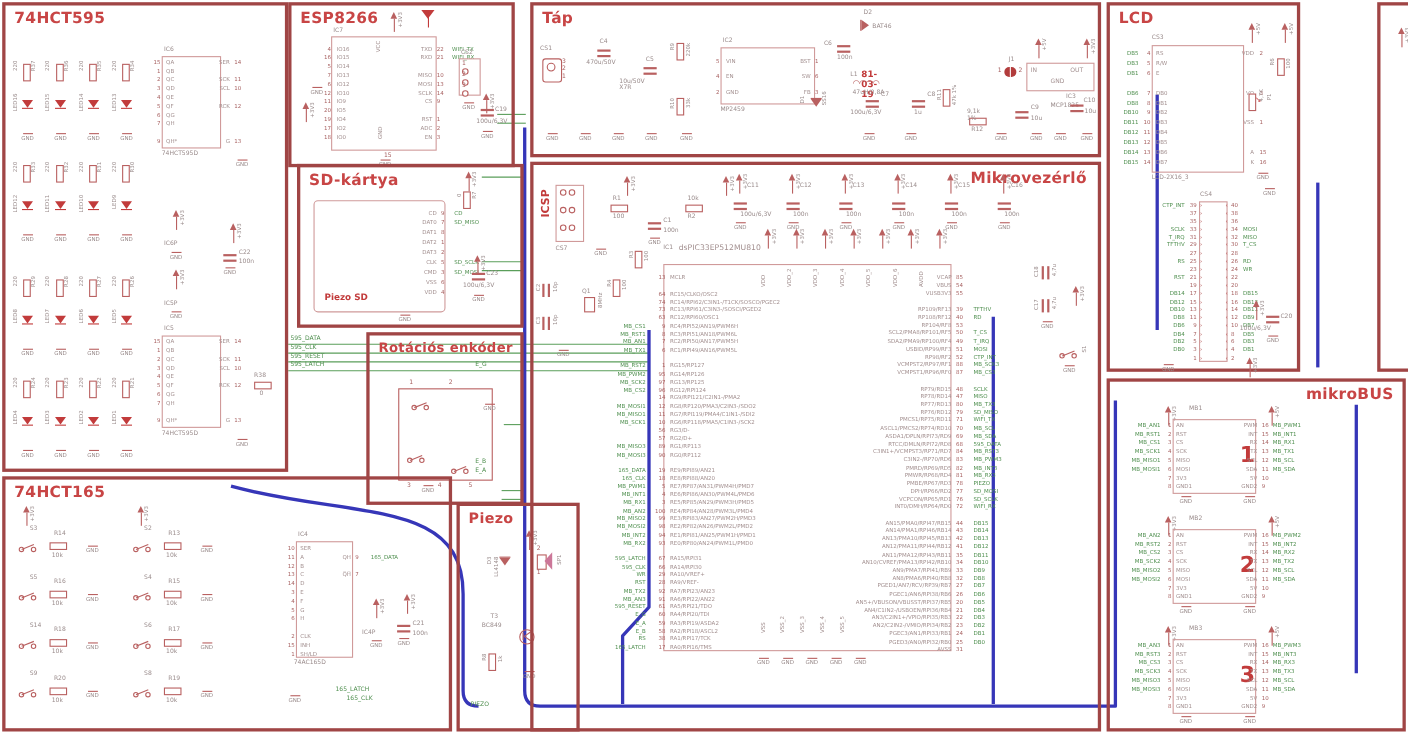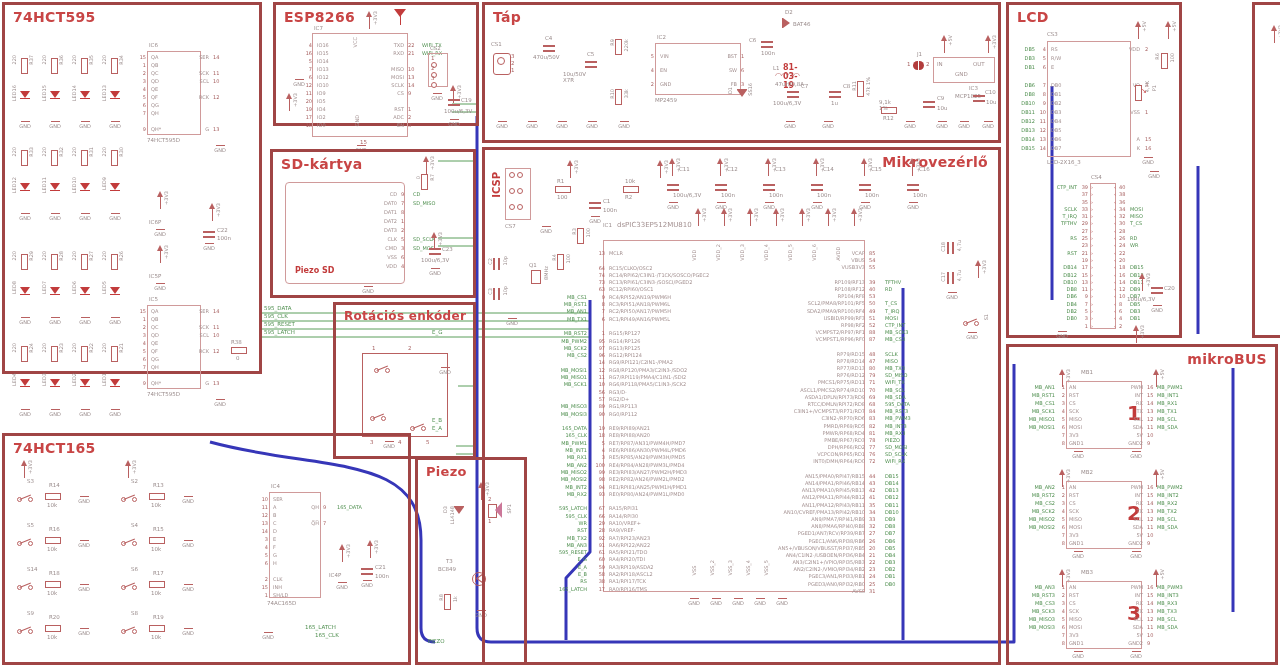--- a/index.html
+++ b/index.html
@@ -114,21 +114,21 @@
 </svg>
 
 <div class="abs" style="left:264px;top:304px;z-index:2">
 
 <div class="sig" style="height:8px;line-height:8px">595_DATA</div>
     <div class="sig" style="height:8px;line-height:8px">595_CLK</div>
     <div class="sig" style="height:8px;line-height:8px">595_RESET</div>
     <div class="sig" style="height:8px;line-height:8px">595_LATCH</div>
   </div>
 
-<div class="block" style="left:2px;top:2px;width:260px;height:372px">
+<div class="block" style="left:2px;top:2px;width:260px;height:427px">
   <div class="btit">74HCT595</div>
   <div class="ledgrp" style="left:8px;top:50px">
 
   <div class="ledu">
         <span class="rot val uv">220</span>
         <div class="res-v"></div>
         <span class="rot ref ur">R37</span>
         <span class="rot ref ul">LED16</span>
         <div class="ledsym">
           <u></u>
@@ -508,21 +508,21 @@
         <div class="prow h8">
           <span class="pname rname">G</span>
           <span class="pin rpin" style="width:14px">13</span>
         </div>
       </div>
     <span class="ref abs" style="left:12px;top:86px">74HCT595D</span>
     <div class="gnd" style="left:74px;top:94px"><i></i><b>GND</b></div>
   </div>
 </div>
 
-<div class="block" style="left:273px;top:2px;width:206px;height:124px">
+<div class="block" style="left:262px;top:2px;width:206px;height:150px">
   <div class="btit">ESP8266</div>
   <div class="ant abs" style="left:118px;top:4px">
       <u></u>
     </div>
   <div class="pwr" style="left:86px;top:6px">
       <i></i>
       <span class="rot plab">+3V3</span>
     </div>
   <div class="abs" style="left:4px;top:22px;width:200px;height:118px">
     <span class="ref abs" style="left:34px;top:-2px">IC7</span>

